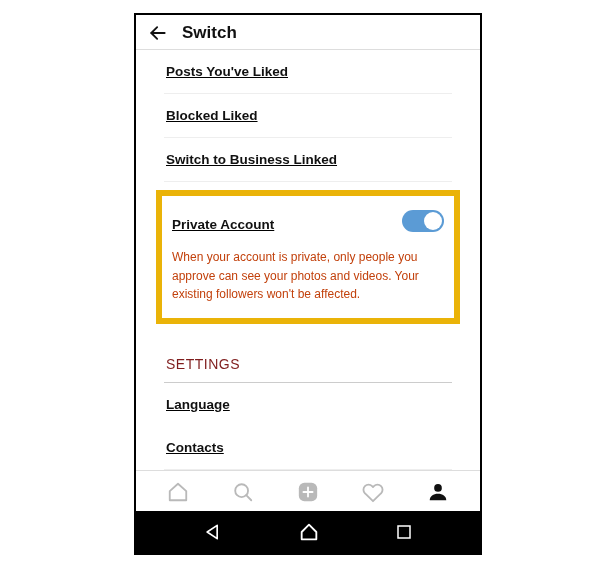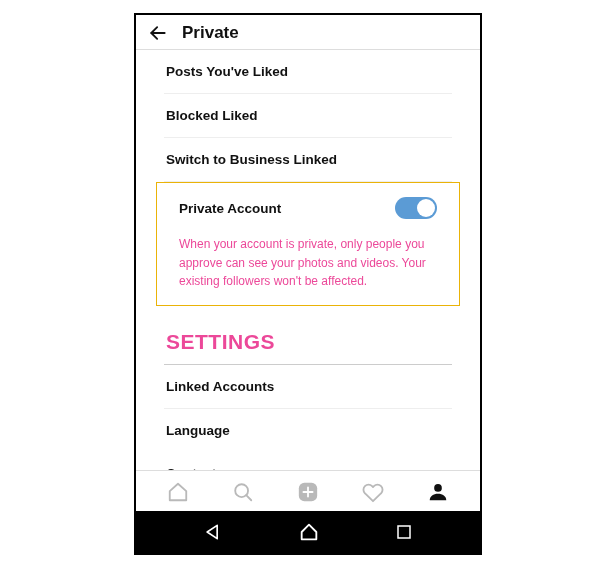--- a/index.html
+++ b/index.html
@@ -42,63 +42,64 @@
     }
     .content {
       flex: 1;
       overflow: hidden;
       padding: 0 28px;
     }
     .row {
       padding: 14px 2px;
       border-bottom: 1px solid #eee;
       display: flex;
-      align-items: center;
+      align-items: flex-end;
       justify-content: space-between;
+      text-decoration: underline;
     }
     .row-label {
       font-size: 13.5px;
       font-weight: 700;
       color: #111;
     }
     .highlight-box {
-      border: 1px solid #eab308;
-      margin: 0 -8px;
-      padding: 0 20px;
+      border: 6px solid #eab308;
+      margin: 8px -8px;
+      padding: 0 8px;
     }
     .highlight-box .row {
       border-bottom: none;
     }
     .description {
       font-size: 12px;
       line-height: 1.55;
-      color: #ec4899;
+      color: #c2410c;
       padding: 2px 2px 14px 2px;
     }
     .toggle {
       width: 42px;
       height: 22px;
       border-radius: 11px;
       background: #5b9bd5;
       position: relative;
       flex-shrink: 0;
     }
     .toggle-knob {
       position: absolute;
       right: 2px;
       top: 2px;
       width: 18px;
       height: 18px;
       border-radius: 50%;
       background: #fff;
     }
     .section-header {
-      font-size: 21px;
-      font-weight: 700;
-      color: #ec4899;
+      font-size: 14px;
+      font-weight: 400;
+      color: #7f1d1d;
       letter-spacing: 0.5px;
       padding: 24px 2px 10px 2px;
       border-bottom: 1px solid #ccc;
     }
     .bottom-tabs {
       display: flex;
       justify-content: space-around;
       align-items: center;
       padding: 8px 10px 6px 10px;
       border-top: 1px solid #ddd;
@@ -132,21 +133,21 @@
 
 <div class="phone-frame">
 
   <div class="app-header">
     <div class="back-arrow">
       <svg width="20" height="20" viewBox="0 0 24 24" fill="none" stroke="#111" stroke-width="2.2" stroke-linecap="round" stroke-linejoin="round">
         <line x1="20" y1="12" x2="4" y2="12"></line>
         <polyline points="11 5 4 12 11 19"></polyline>
       </svg>
     </div>
-    <div class="header-title">Private</div>
+    <div class="header-title">Switch</div>
   </div>
 
   <div class="content">
 
     <div class="row">
       <span class="row-label">Posts You've Liked</span>
     </div>
 
     <div class="row">
       <span class="row-label">Blocked Liked</span>
@@ -161,23 +162,20 @@
         <span class="row-label">Private Account</span>
         <div class="toggle">
           <div class="toggle-knob"></div>
         </div>
       </div>
       <div class="description">When your account is private, only people you approve can see your photos and videos. Your existing followers won't be affected.</div>
     </div>
 
     <div class="section-header">SETTINGS</div>
 
-    <div class="row">
-      <span class="row-label">Linked Accounts</span>
-    </div>
 
     <div class="row" style="border-bottom:none;">
       <span class="row-label">Language</span>
     </div>
 
     <div class="row">
       <span class="row-label">Contacts</span>
     </div>
 
   </div>

